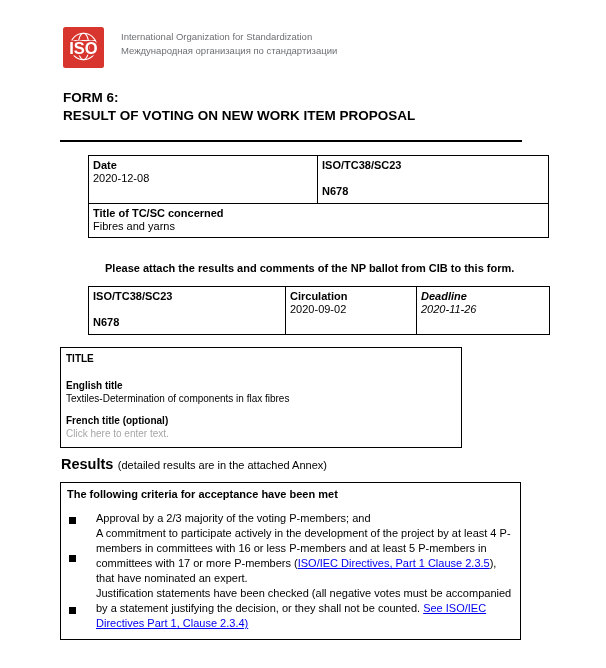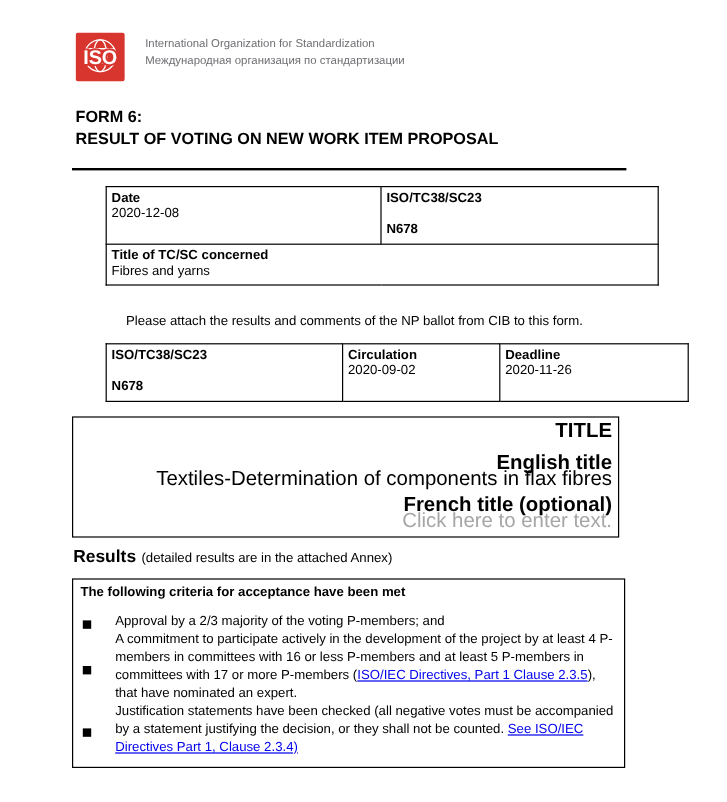--- a/index.html
+++ b/index.html
@@ -28,32 +28,32 @@
   
   table { border-collapse:collapse; margin-left:88px; width:461px; font-size:11px; line-height:13px; table-layout:fixed; }
   td { border:1px solid #000; padding:3px 4px 4px; vertical-align:top; }
   .b { font-weight:bold; }
   .sp8 { height:8px; }
   .sp13 { height:13px; }
   .info-table { margin-top:13px; }
   .info-table td.col-left { width:229px; }
   .info-table tr.row1 td { height:48px; }
   .info-table tr.row2 td { height:31px; }
-  .attach-note { margin:24px 0 0 61px; font-size:11px; font-weight:normal;padding-left:44px; }
+  .attach-note { margin:24px 0 0 61px; font-size:11px; font-weight:bold;padding-left:44px; }
   .ballot-table { margin-top:12px; }
   .ballot-table td { height:48px; }
   .ballot-table .c1 { width:197px; }
   .ballot-table .c2 { width:131px; }
-  .ballot-table .c3 { width:157px; }
+  .ballot-table .c3 { width:133px;font-style:italic; }
 
   
   .title-box {
-    margin:12px 0 0 60px; width:456px; min-height:101px;
+    margin:12px 0 0 60px; width:402px; min-height:101px;
     border:1.5px solid #000; padding:4px 5px 5px;
-    font-size:17px; line-height:13.5px;text-align:right;
+    font-size:10px; line-height:13.5px;
   }
   .placeholder { color:#a6a6a6; cursor:text; }
 
   
   .results-line { margin:7px 0 0 61px; }
   .results-heading { font-size:14.5px; font-weight:bold; }
   .results-note { font-size:11px; }
 
   .criteria-box {
     margin:9px 0 0 60px; width:461px;

